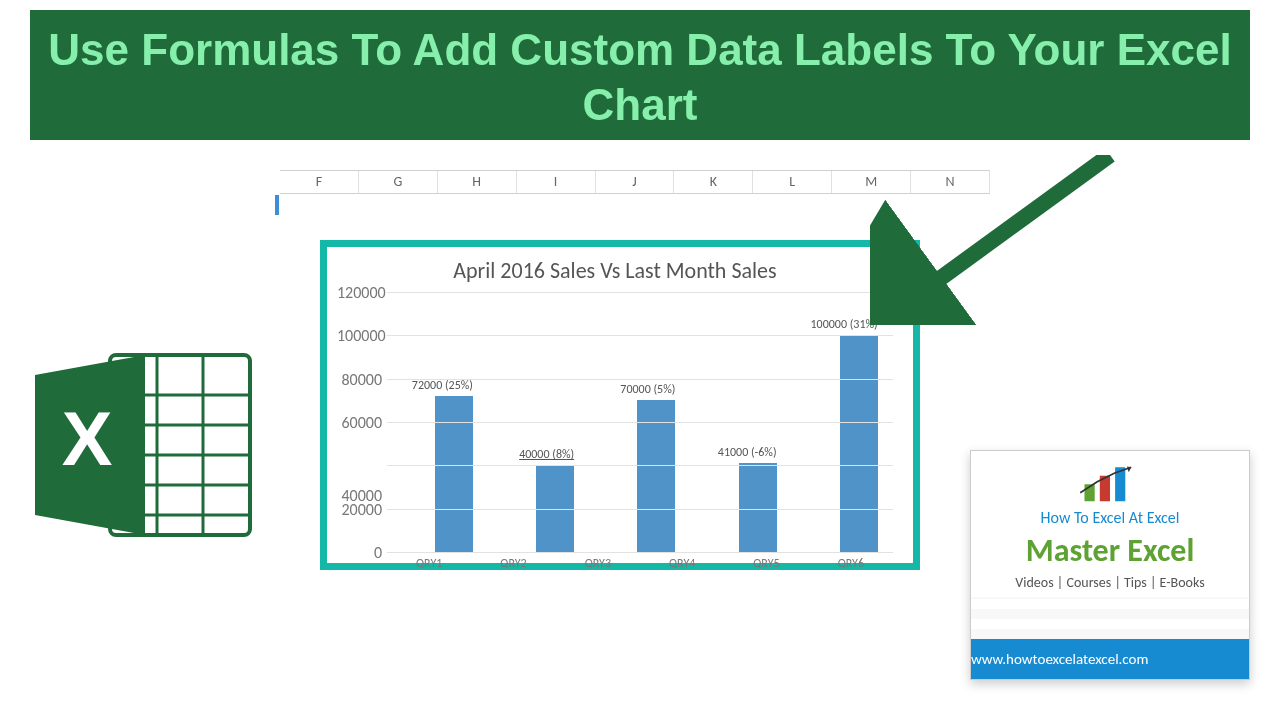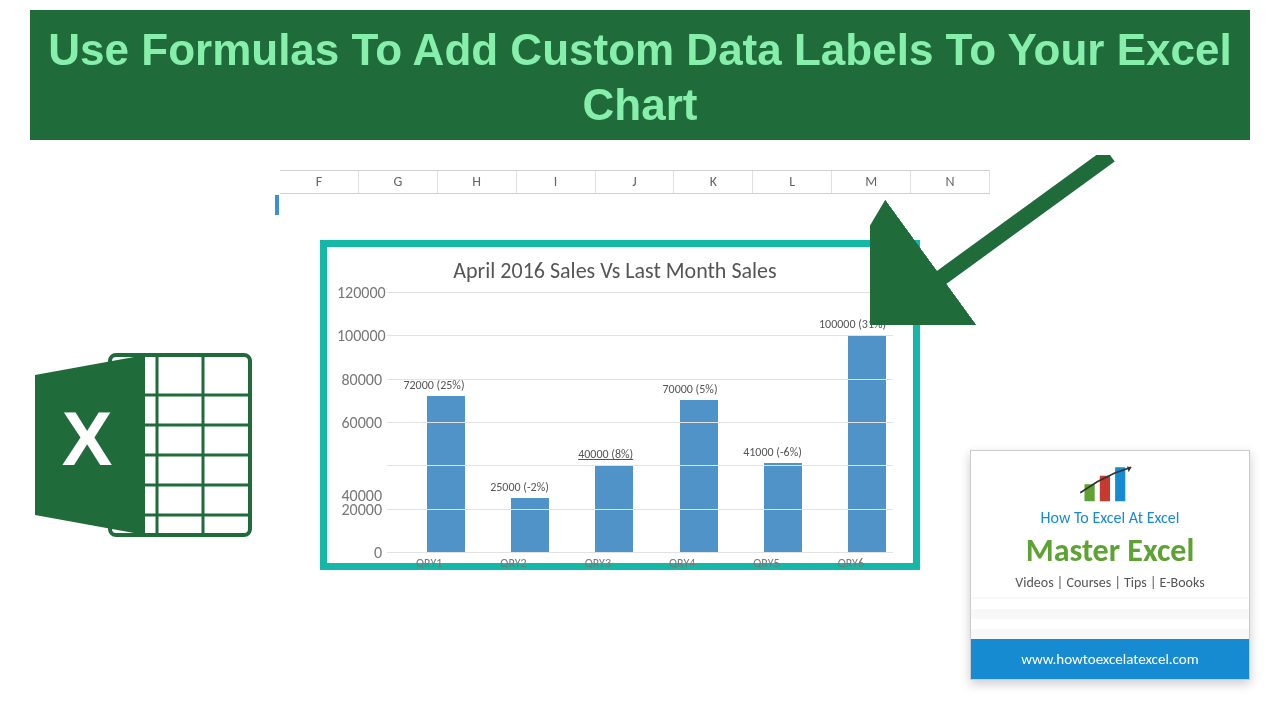--- a/index.html
+++ b/index.html
@@ -125,21 +125,20 @@
   }
   .promo .mini-chart { width: 80px; height: 50px; }
   .promo-line1 { color: #178bd1; font-size: 16px; margin-top: 2px; font-weight: 500; }
   .promo-line2 { color: #5da233; font-size: 32px; font-weight: 600; margin-top: 4px; }
   .promo-line3 { color: #555; font-size: 14px; margin-top: 4px; }
   .promo-strip {
     margin-top: auto;
     width: 100%; height: 40px;
     background: #178bd1;
     color: #fff;
-    text-align: center;
     font-size: 15px;
     line-height: 40px;
   }
   .promo .faded {
     width: 100%; height: 50px;
     background: repeating-linear-gradient(0deg,#f3f3f3 0,#f3f3f3 10px,#fff 10px,#fff 20px),
                 repeating-linear-gradient(90deg,#f3f3f3 0,#f3f3f3 30px,#fff 30px,#fff 60px);
     opacity: .5;
     margin-top: 6px;
   }
@@ -179,24 +178,20 @@
   <text x="52" y="120" font-size="76" font-weight="700" fill="#fff" text-anchor="middle" font-family="Arial">X</text>
 </svg>
 
 <div class="chart-box">
   <div class="chart-title">April 2016 Sales Vs Last Month Sales</div>
   <div class="plot" id="plot">
     <div class="bars" id="bars">
         <div class="bar-slot">
           <div class="dlabel" style="bottom: 160px;">72000 (25%)</div>
           <div class="bar" style="height: 156px; background: rgb(79, 147, 201);"></div>
-        </div>
-        <div class="bar-slot">
-          <div class="dlabel" style="bottom: 58.1667px;">25000 (-2%)</div>
-          <div class="bar" style="height: 54.1667px; background: rgb(79, 147, 201);"></div>
         </div>
         <div class="bar-slot">
           <div class="dlabel" style="bottom: 90.6667px; text-decoration: underline;">40000 (8%)</div>
           <div class="bar" style="height: 86.6667px; background: rgb(79, 147, 201);"></div>
         </div>
         <div class="bar-slot">
           <div class="dlabel" style="bottom: 155.667px;">70000 (5%)</div>
           <div class="bar" style="height: 151.667px; background: rgb(79, 147, 201);"></div>
         </div>
         <div class="bar-slot">

